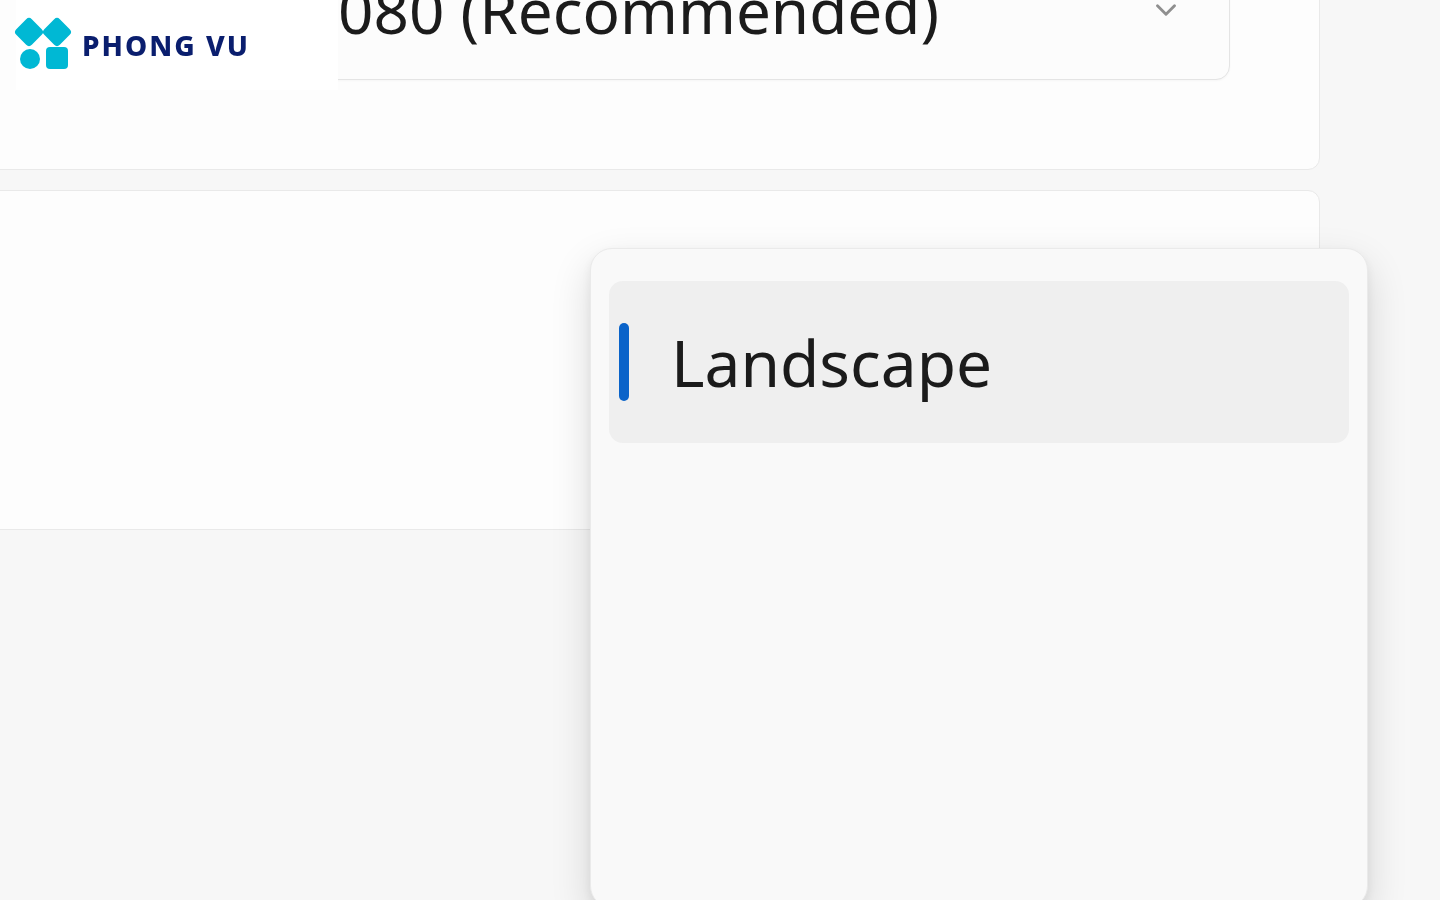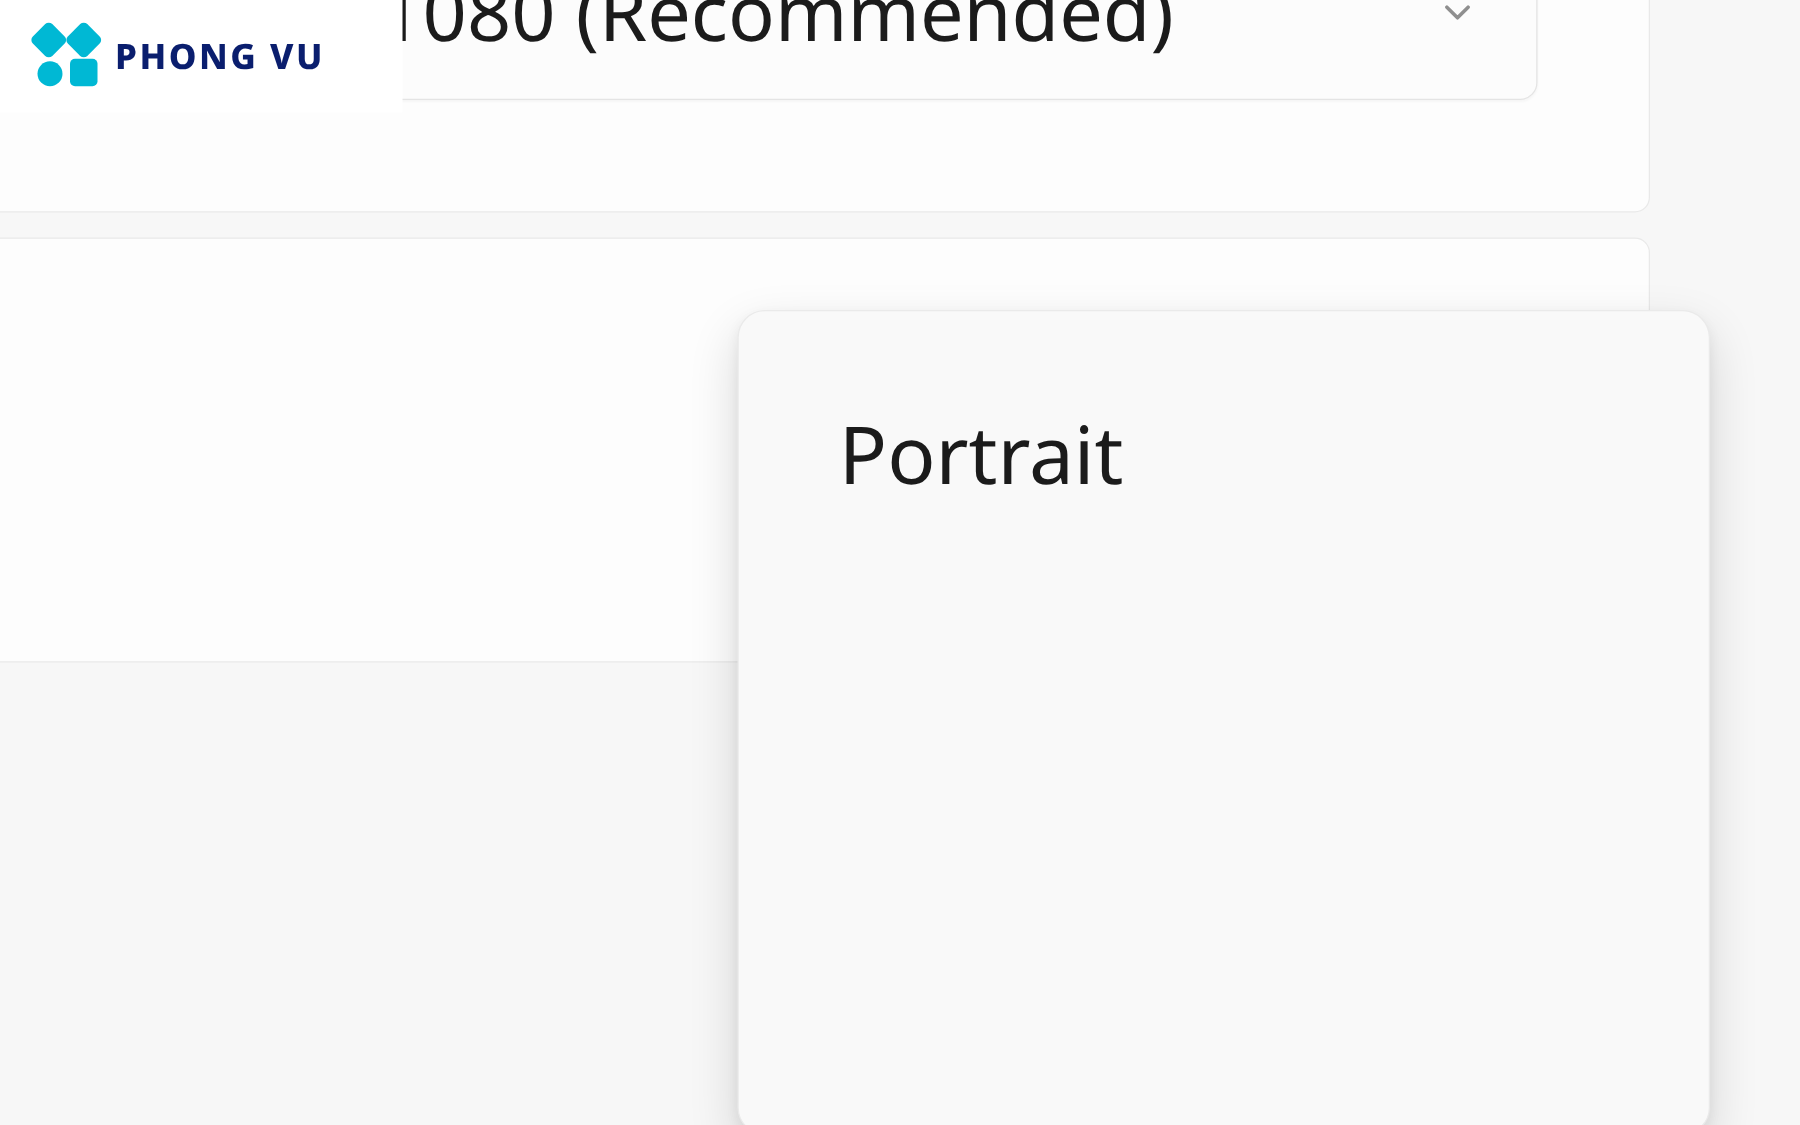--- a/index.html
+++ b/index.html
@@ -101,29 +101,28 @@
     transform: translateY(-50%);
     width: 10px;
     height: 78px;
     background: #0a63c9;
     border-radius: 5px;
   }
 
   
   .watermark {
     position: absolute;
-    left: 0;
+    left: 16px;
     top: 0;
     width: 322px;
     height: 90px;
     background: #ffffff;
     display: flex;
     align-items: center;
     gap: 12px;
-    padding-left: 26px;
   }
   .wm-glyph {
     width: 54px;
     height: 48px;
     position: relative;
   }
   .wm-glyph .g {
     position: absolute;
     background: #00b8d4;
   }
@@ -162,22 +161,22 @@
 <div class="res-dropdown">
   <span>× 1080 (Recommended)</span>
   <span class="chevron">
     <svg viewBox="0 0 24 24" fill="none" stroke="#555" stroke-width="2" stroke-linecap="round" stroke-linejoin="round">
       <polyline points="6 9 12 15 18 9"></polyline>
     </svg>
   </span>
 </div>
 
 <div class="menu">
-  <div class="menu-item">
-    <span>Portrait</span>
+  <div class="menu-item selected">
+    <span>Landscape</span>
   </div>
 </div>
 
 <div class="watermark">
   <div class="wm-glyph">
     <span class="g g1"></span>
     <span class="g g2"></span>
     <span class="g g3"></span>
     <span class="g g4"></span>
   </div>

